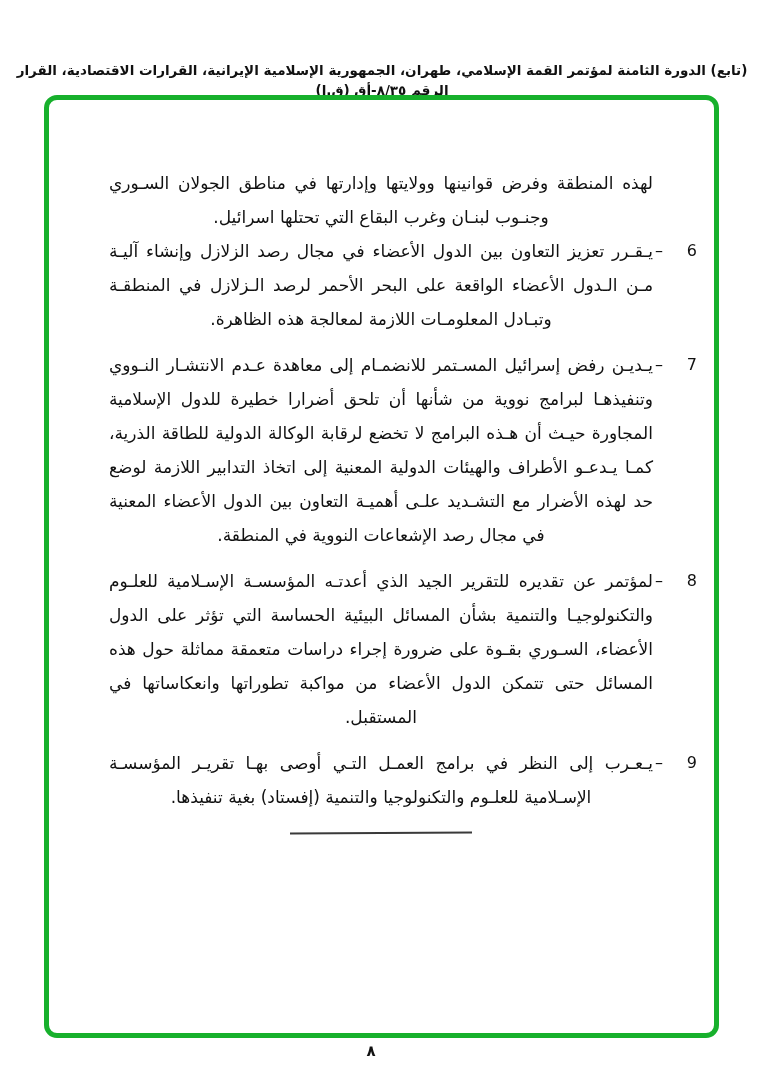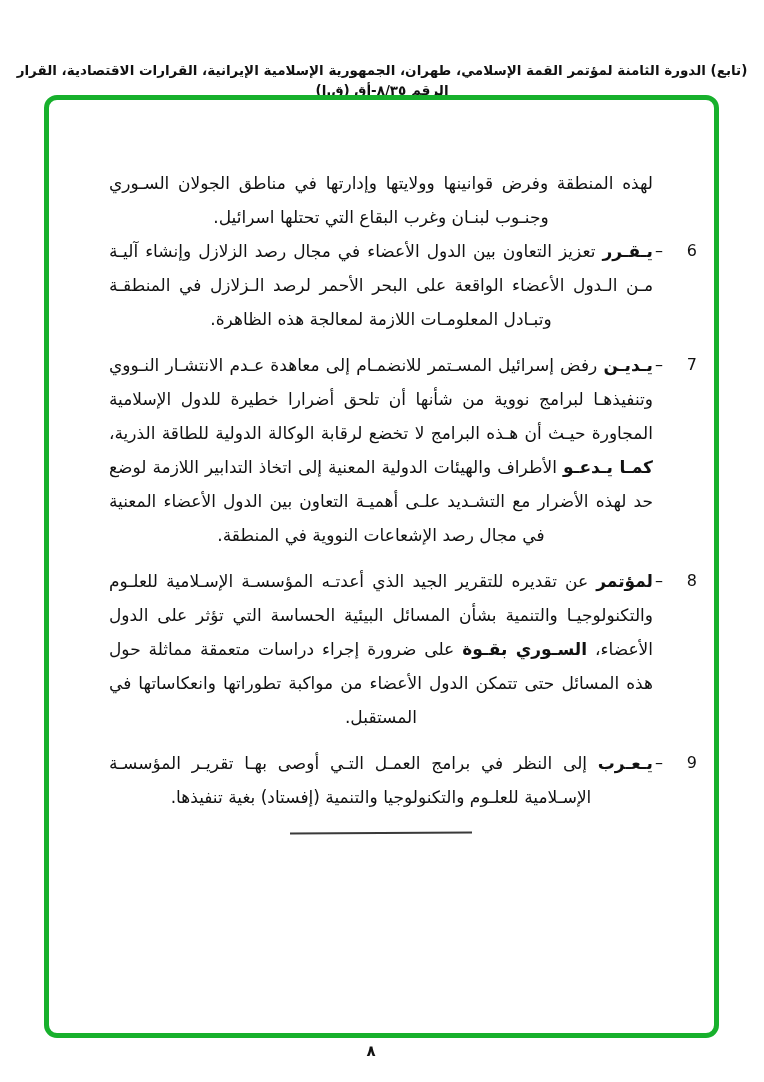--- a/index.html
+++ b/index.html
@@ -56,21 +56,21 @@
     right: 61px;
     left: 60px;
     direction: rtl;
     font-size: 17px;
     line-height: 34px;
     text-align: justify;
     text-align-last: center;
     margin-top: 8px;
   }
   .doc-content p { margin: 0; }
-  .doc-content b { font-weight: bold; }
+  .doc-content b { font-weight: normal; }
 
   .continuation { margin-bottom: 12px; }
 
   .res-item {
     position: relative;
     margin-bottom: 12px;
   }
   .res-item .marker {
     position: absolute;
     top: 0;

